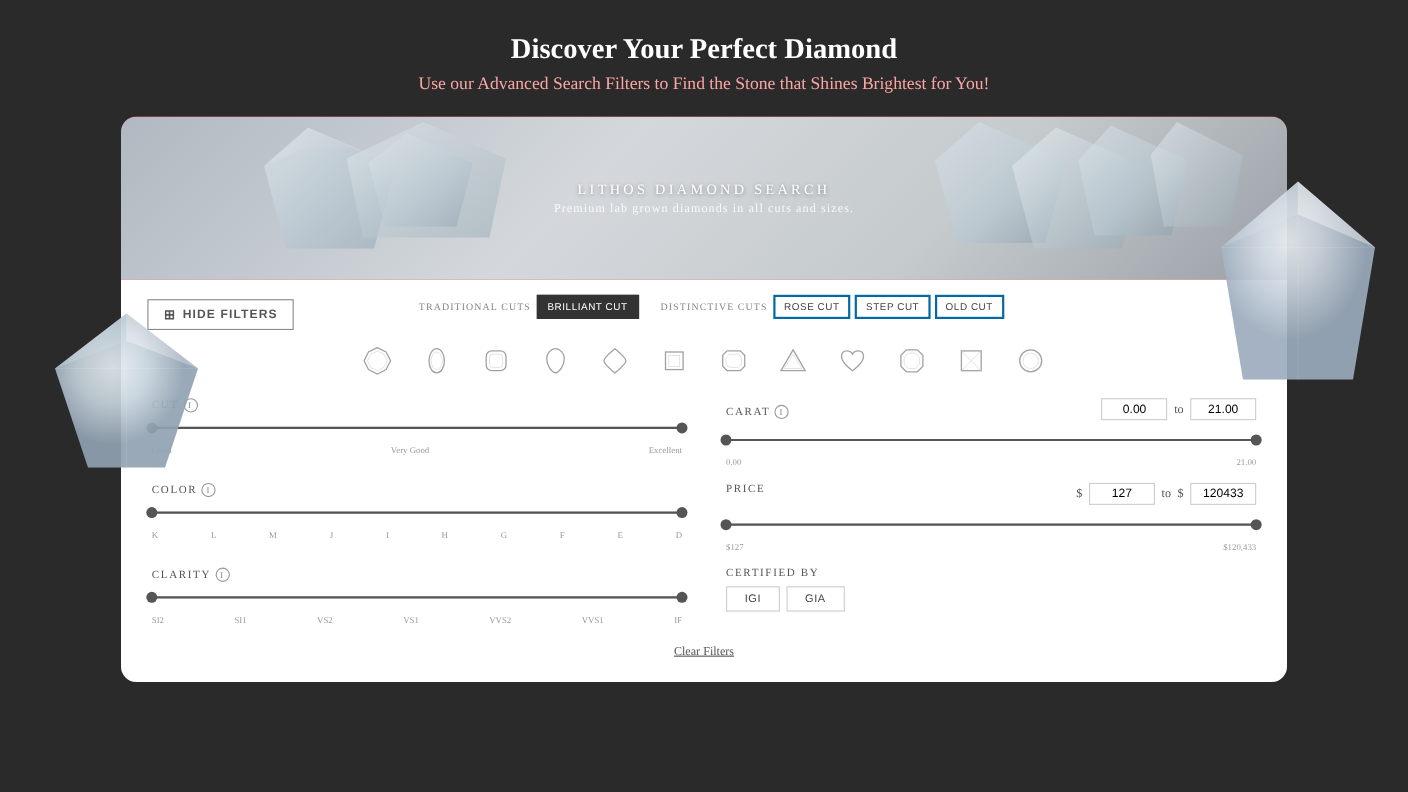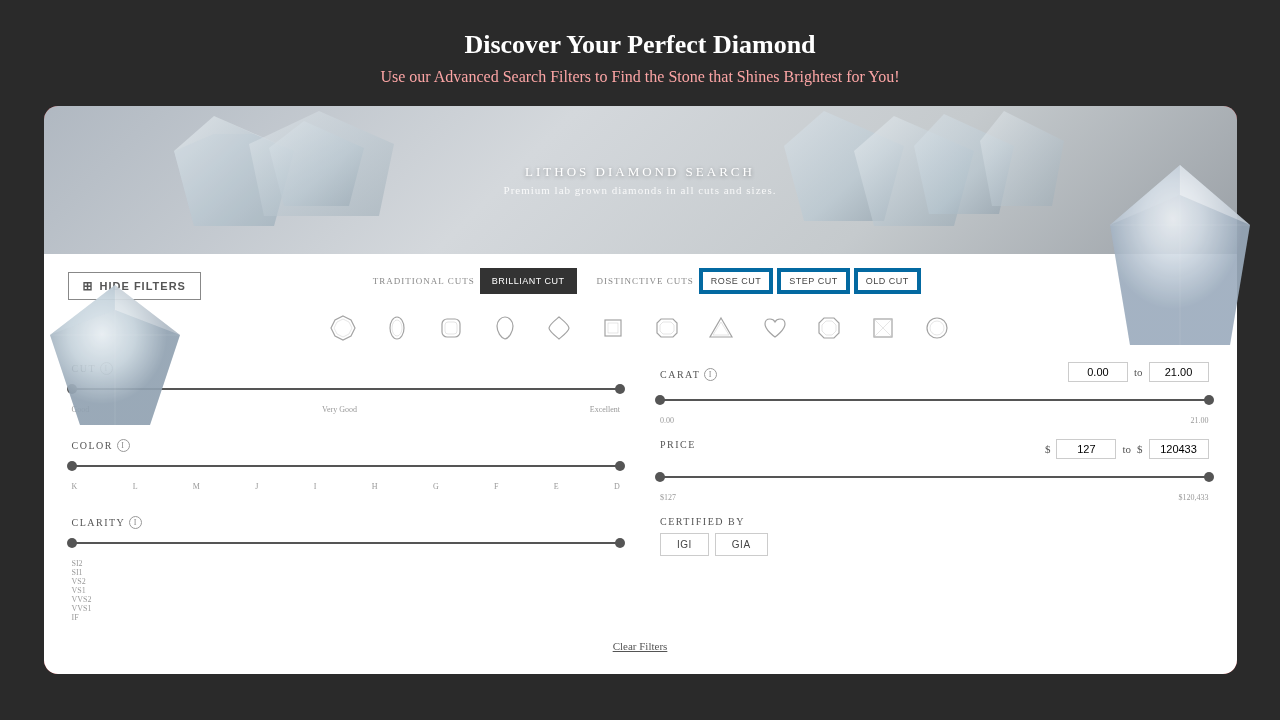--- a/index.html
+++ b/index.html
@@ -23,21 +23,21 @@
     }
     .page-subtitle {
       color: #fca5a5;
       font-size: 16px;
       text-align: center;
       margin-bottom: 20px;
     }
     .main-card {
       background: #b91c1c;
       border-radius: 14px;
-      width: 1193px;
+      width: 1060px;
       overflow: hidden;
       position: relative;
     }
     .banner {
       width: 100%;
       height: 148px;
       background: linear-gradient(135deg, #b0b8c1 0%, #d4d8dc 40%, #c5cacd 70%, #9aa0a6 100%);
       position: relative;
       display: flex;
       align-items: center;
@@ -99,21 +99,21 @@
       font-size: 9px;
       color: #888;
       letter-spacing: 1px;
       text-transform: uppercase;
     }
     .cuts-buttons {
       display: flex;
       gap: 4px;
     }
     .cut-btn {
-      border: 4px solid #0369a1;
+      border: 2px solid #0369a1;
       background: #fff;
       color: #444;
       font-size: 9px;
       padding: 4px 8px;
       cursor: pointer;
       letter-spacing: 0.5px;
       text-transform: uppercase;
     }
     .cut-btn.active {
       border-color: #333;
@@ -590,21 +590,21 @@
           <span>CLARITY</span>
           <span class="info-icon">i</span>
         </div>
         <div class="slider-track-container">
           <div class="slider-track">
             <div class="slider-fill" style="left:0%;width:100%;"></div>
             <div class="slider-thumb" style="left:0%;"></div>
             <div class="slider-thumb" style="left:100%;"></div>
           </div>
         </div>
-        <div class="slider-markers" style="display:flex;justify-content:space-between;flex-direction:column;">
+        <div class="slider-markers" style="display:flex;justify-content:space-between;">
           <span class="slider-marker">SI2</span>
           <span class="slider-marker">SI1</span>
           <span class="slider-marker">VS2</span>
           <span class="slider-marker">VS1</span>
           <span class="slider-marker">VVS2</span>
           <span class="slider-marker">VVS1</span>
           <span class="slider-marker">IF</span>
         </div>
       </div>
 

